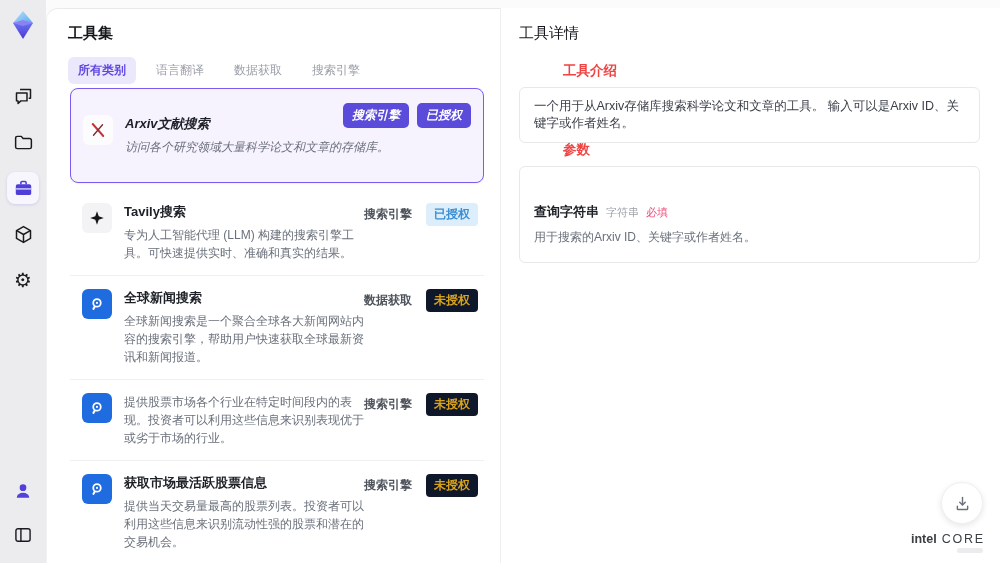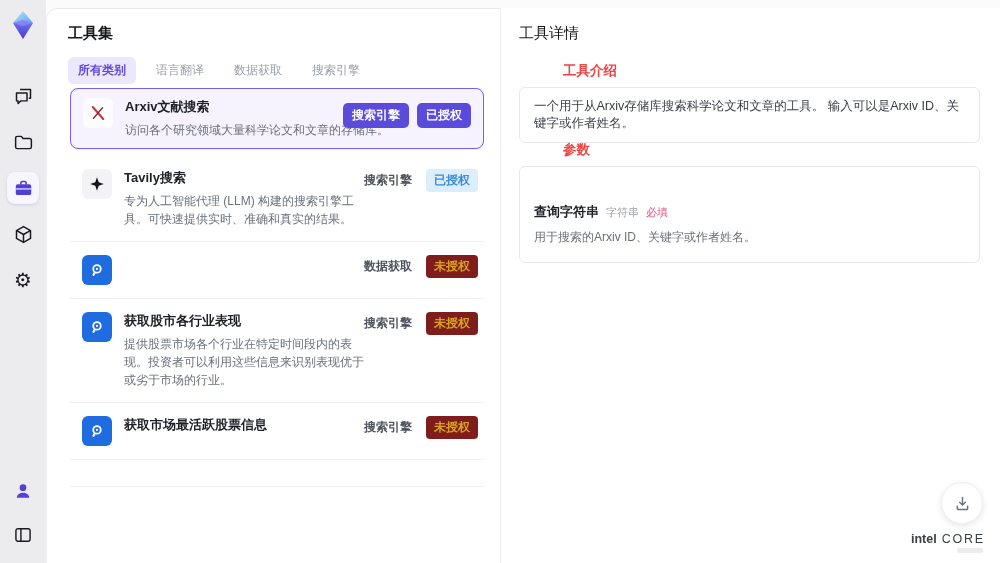--- a/index.html
+++ b/index.html
@@ -24,38 +24,38 @@
   
   .tools-panel { position:absolute; left:48px; top:8px; width:454px; bottom:0; }
   .page-title { position:absolute; left:20px; top:16px; font-size:15px; font-weight:bold; color:#16181d; }
   .tabs { position:absolute; left:20px; top:49px; display:flex; gap:10px; }
   .tab { font-size:12px; color:#9b9fa8; padding:5px 10px; border-radius:6px; cursor:pointer; white-space:nowrap; }
   .tab.active { background:#ece8fb; color:#5f48e2; font-weight:bold; }
 
   .list { position:absolute; left:22px; top:80px; width:414px; bottom:0; overflow:hidden; }
 
   .card { position:relative; padding:13px 6px 13px 12px; border-bottom:1px solid #f0f0f2; display:flex; gap:12px; cursor:pointer; background:#fff; }
-  .card.selected { border:1px solid #7c5cf0; background:#f6f2fe; border-radius:8px; padding:9px 12px; margin-bottom:7px; box-shadow:0 0 0 1px rgba(124,92,240,.08); }
+  .card.selected { border:1px solid #7c5cf0; background:#f6f2fe; border-radius:8px; padding:26px 12px; margin-bottom:7px; box-shadow:0 0 0 1px rgba(124,92,240,.08);font-style:italic; }
   .tile { width:30px; height:30px; border-radius:6px; flex:0 0 30px; display:flex; align-items:center; justify-content:center; }
   .tile.white { background:#fdfcfc; }
   .tile.gray  { background:#f3f3f5; }
   .tile.blue  { background:#1f6be0; }
   .card .body { flex:1; min-width:0; padding-right:110px; }
   .card.selected .body { padding-right:150px; }
   .card .title { font-size:13px; font-weight:bold; color:#1d2026; margin-bottom:5px; }
   .card .desc { font-size:12px; color:#6a707b; line-height:1.5; max-width:352px; }
   .card.selected .desc { max-width:240px; white-space:nowrap; overflow:visible; }
 
   .badges { position:absolute; right:6px; top:13px; display:flex; align-items:center; gap:14px; }
   .card.selected .badges { right:12px; top:14px; gap:8px; }
   .badge-solid { background:#5a4bdb; color:#fff; font-size:12px; padding:4px 9px; border-radius:5px; font-weight:bold; }
   .cat-text { font-size:12px; color:#4d525b; font-weight:bold; }
   .pill { font-size:12px; padding:3px 8px; border-radius:4px; font-weight:bold; }
   .pill.blue { background:#dceefb; color:#3d8fd4; }
-  .pill.yellow { background:#7f1d1d; color:#d9a21b; }
+  .pill.yellow { background:#0f172a; color:#d9a21b; }
 
   
   .details-panel { position:absolute; left:500px; top:8px; right:0; bottom:0; border-left:1px solid #efeff1; background:#fff; }
   .d-title { position:absolute; left:18px; top:16px; font-size:15px; font-weight:normal; color:#16181d; }
   .d-sub { position:absolute; left:18px; font-size:13.5px; font-weight:bold; color:#ef4444;margin-left:44px; }
   .sub-intro { top:54px; } .sub-params { top:133px; }
   .box { position:absolute; left:18px; right:20px; border:1px solid #e8e8eb; border-radius:6px; background:#fff; }
   .intro-box { top:79px; padding:10px 14px; font-size:12.5px; color:#3a3f47; }
   .param-box { top:158px; padding:12px 14px 16px; }
   .param-line { display:flex; align-items:baseline; gap:7px; margin-bottom:8px; }
@@ -189,54 +189,58 @@
     </div>
 
     <div class="card">
       <div class="tile blue">
         <svg width="18" height="18" viewBox="0 0 24 24">
           <circle cx="12" cy="10.5" r="5" fill="none" stroke="#fff" stroke-width="2.4"></circle>
           <path d="M9 15.5 L7.2 18.5" stroke="#fff" stroke-width="2.6" stroke-linecap="round"></path>
           <circle cx="12" cy="10.5" r="1.4" fill="#fff"></circle>
         </svg>
       </div>
+      <div class="body">
+        <div class="title">全球新闻搜索</div>
+        <div class="desc">全球新闻搜索是一个聚合全球各大新闻网站内容的搜索引擎，帮助用户快速获取全球最新资讯和新闻报道。</div>
+      </div>
       <div class="badges">
         <span class="cat-text">数据获取</span>
         <span class="pill yellow">未授权</span>
       </div>
     </div>
 
     <div class="card">
       <div class="tile blue">
         <svg width="18" height="18" viewBox="0 0 24 24">
           <circle cx="12" cy="10.5" r="5" fill="none" stroke="#fff" stroke-width="2.4"></circle>
           <path d="M9 15.5 L7.2 18.5" stroke="#fff" stroke-width="2.6" stroke-linecap="round"></path>
           <circle cx="12" cy="10.5" r="1.4" fill="#fff"></circle>
         </svg>
       </div>
       <div class="body">
-        <div class="title">获取股市各行业表现</div>
         <div class="desc">提供股票市场各个行业在特定时间段内的表现。投资者可以利用这些信息来识别表现优于或劣于市场的行业。</div>
       </div>
       <div class="badges">
         <span class="cat-text">搜索引擎</span>
         <span class="pill yellow">未授权</span>
       </div>
     </div>
 
     <div class="card">
       <div class="tile blue">
         <svg width="18" height="18" viewBox="0 0 24 24">
           <circle cx="12" cy="10.5" r="5" fill="none" stroke="#fff" stroke-width="2.4"></circle>
           <path d="M9 15.5 L7.2 18.5" stroke="#fff" stroke-width="2.6" stroke-linecap="round"></path>
           <circle cx="12" cy="10.5" r="1.4" fill="#fff"></circle>
         </svg>
       </div>
       <div class="body">
         <div class="title">获取市场最活跃股票信息</div>
+        <div class="desc">提供当天交易量最高的股票列表。投资者可以利用这些信息来识别流动性强的股票和潜在的交易机会。</div>
       </div>
       <div class="badges">
         <span class="cat-text">搜索引擎</span>
         <span class="pill yellow">未授权</span>
       </div>
     </div>
 
     <div class="card">
       
       

